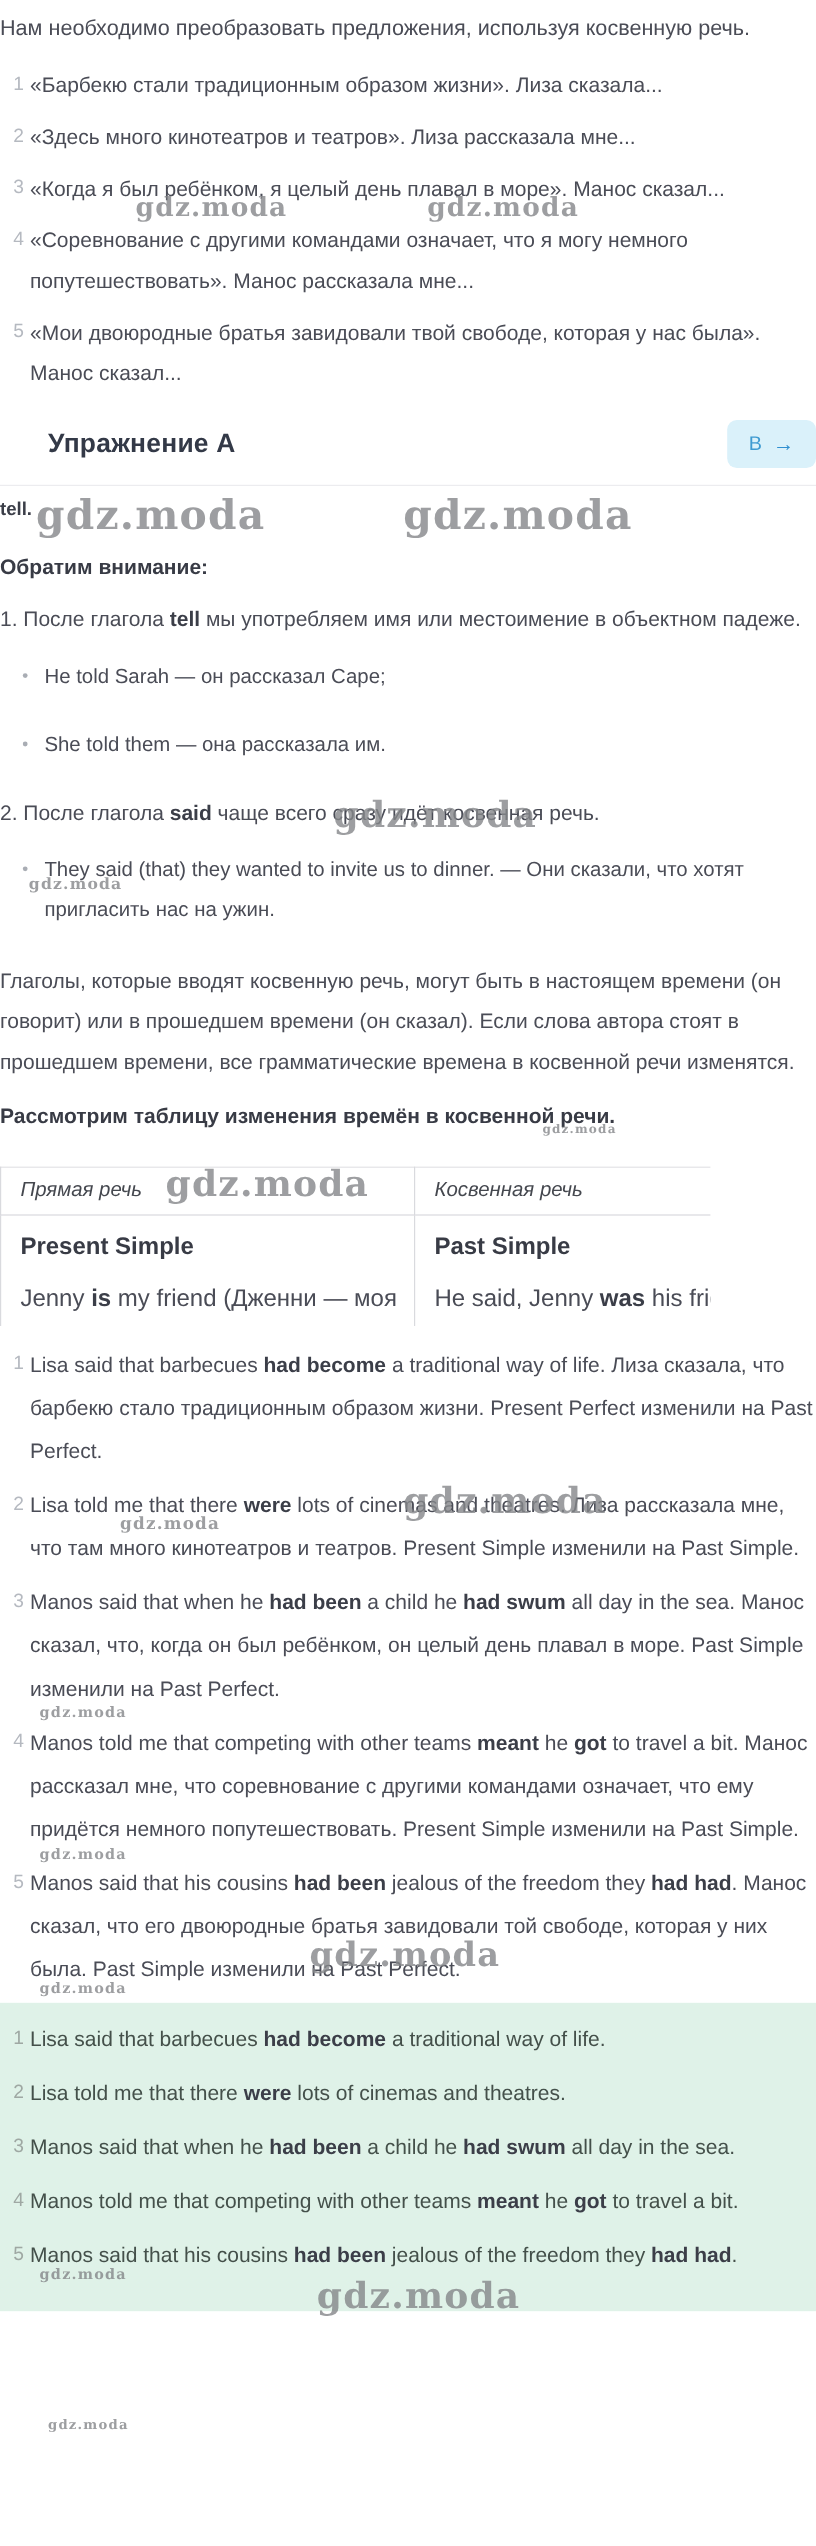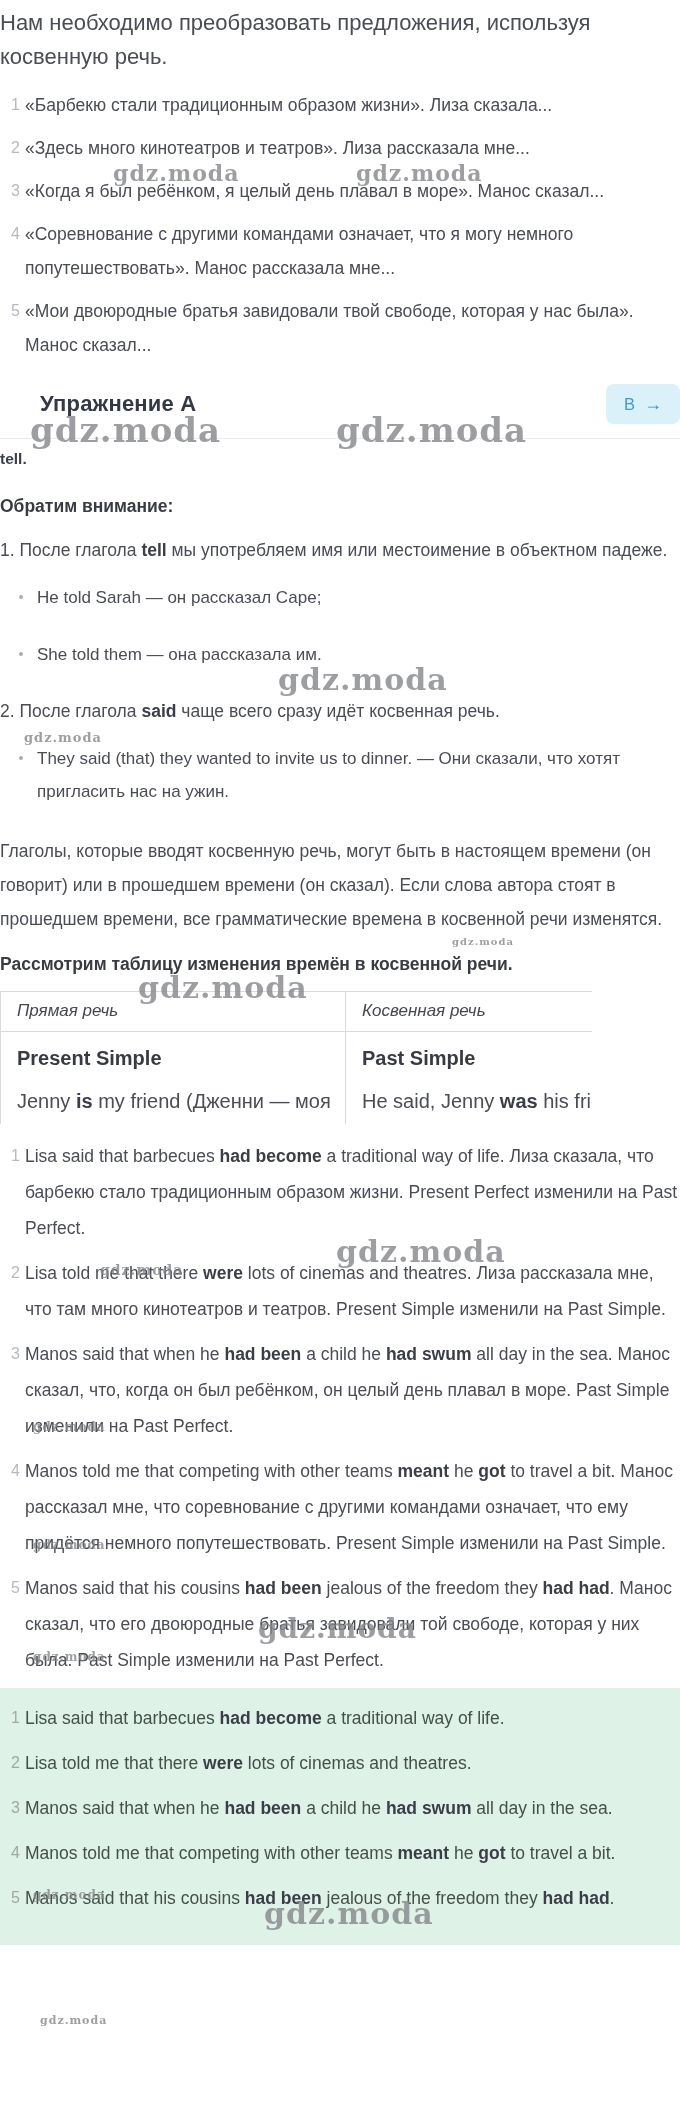--- a/index.html
+++ b/index.html
@@ -1,18 +1,18 @@
 <!DOCTYPE html>
 <html><head>
 <meta charset="utf-8">
 <style>
   html,body{margin:0;padding:0;background:#ffffff;}
   body{font-family:"Liberation Sans","DejaVu Sans",sans-serif;color:#4a4c56;}
   .page{position:relative;width:680px;min-height:2122px;margin:0;overflow:hidden;background:#fff;}
-  .lead{margin:0;padding-top:6px;font-size:22px;line-height:34px;color:#4a4c56;}
+  .lead{margin:0;padding-top:6px;font-size:18px;line-height:34px;color:#4a4c56;}
   
   .num-list{list-style:none;margin:14px 0 0 0;padding:0;counter-reset:n;}
   .num-list li{position:relative;padding-left:25px;counter-increment:n;font-size:17.5px;line-height:34px;margin-bottom:9px;}
   .num-list li::before{content:counter(n);position:absolute;left:11px;top:0;color:#b5b9c0;font-size:16px;}
   .expl-list li{line-height:36px;}
   
   .header-row{display:flex;align-items:center;justify-content:space-between;margin-top:22px;height:40px;}
   .header-row h2{margin:0;font-size:22px;font-weight:700;color:#333947;letter-spacing:.2px;padding-left:40px;}
   .btns{display:flex;gap:10px;}
   .btn{border:none;cursor:pointer;height:40px;border-radius:8px;background:#daf1fa;color:#3f9bd1;
@@ -23,21 +23,21 @@
   .tell{margin:9px 0 0 0;font-size:15.5px;font-weight:700;color:#3b3e48;line-height:22px;}
   .bold-line{margin:24px 0 0 0;font-size:17.5px;font-weight:700;color:#383b45;line-height:24px;}
   .rule{margin:16px 0 0 0;font-size:17.5px;line-height:33px;}
   .para{margin:26px 0 0 0;font-size:17.5px;line-height:34px;}
   b{font-weight:700;color:#3b3e48;}
   
   .bullet-list{list-style:none;margin:14px 0 0 0;padding:0;}
   .bullet-list li{position:relative;padding-left:37px;font-size:17px;line-height:33px;margin-bottom:24px;color:#4a4c56;}
   .bullet-list li::before{content:"";position:absolute;left:19px;top:14px;width:4px;height:4px;border-radius:50%;background:#a9adb4;}
   
-  .table-clip{margin-top:15px;height:133px;overflow:hidden;width:592px;}
+  .table-clip{margin-top:30px;height:133px;overflow:hidden;width:592px;}
   table.tense{border-collapse:collapse;width:673px;table-layout:fixed;}
   table.tense th,table.tense td{border:1px solid #d9dade;vertical-align:top;text-align:left;}
   table.tense th{font-style:italic;font-weight:400;font-size:17px;color:#45484f;padding:9px 16px 10px 16px;height:20px;}
   table.tense td{padding:13px 4px 20px 16px;font-size:20px;line-height:26px;}
   table.tense col.c1{width:345px;}
   .cell-tense{font-weight:700;color:#383b45;display:block;}
   .cell-example{display:block;margin-top:17px;}
   
   .answers{margin-top:10px;background:#dff2e8;padding:12px 8px 20px 0;}
   .answers .num-list{margin-top:0;}

